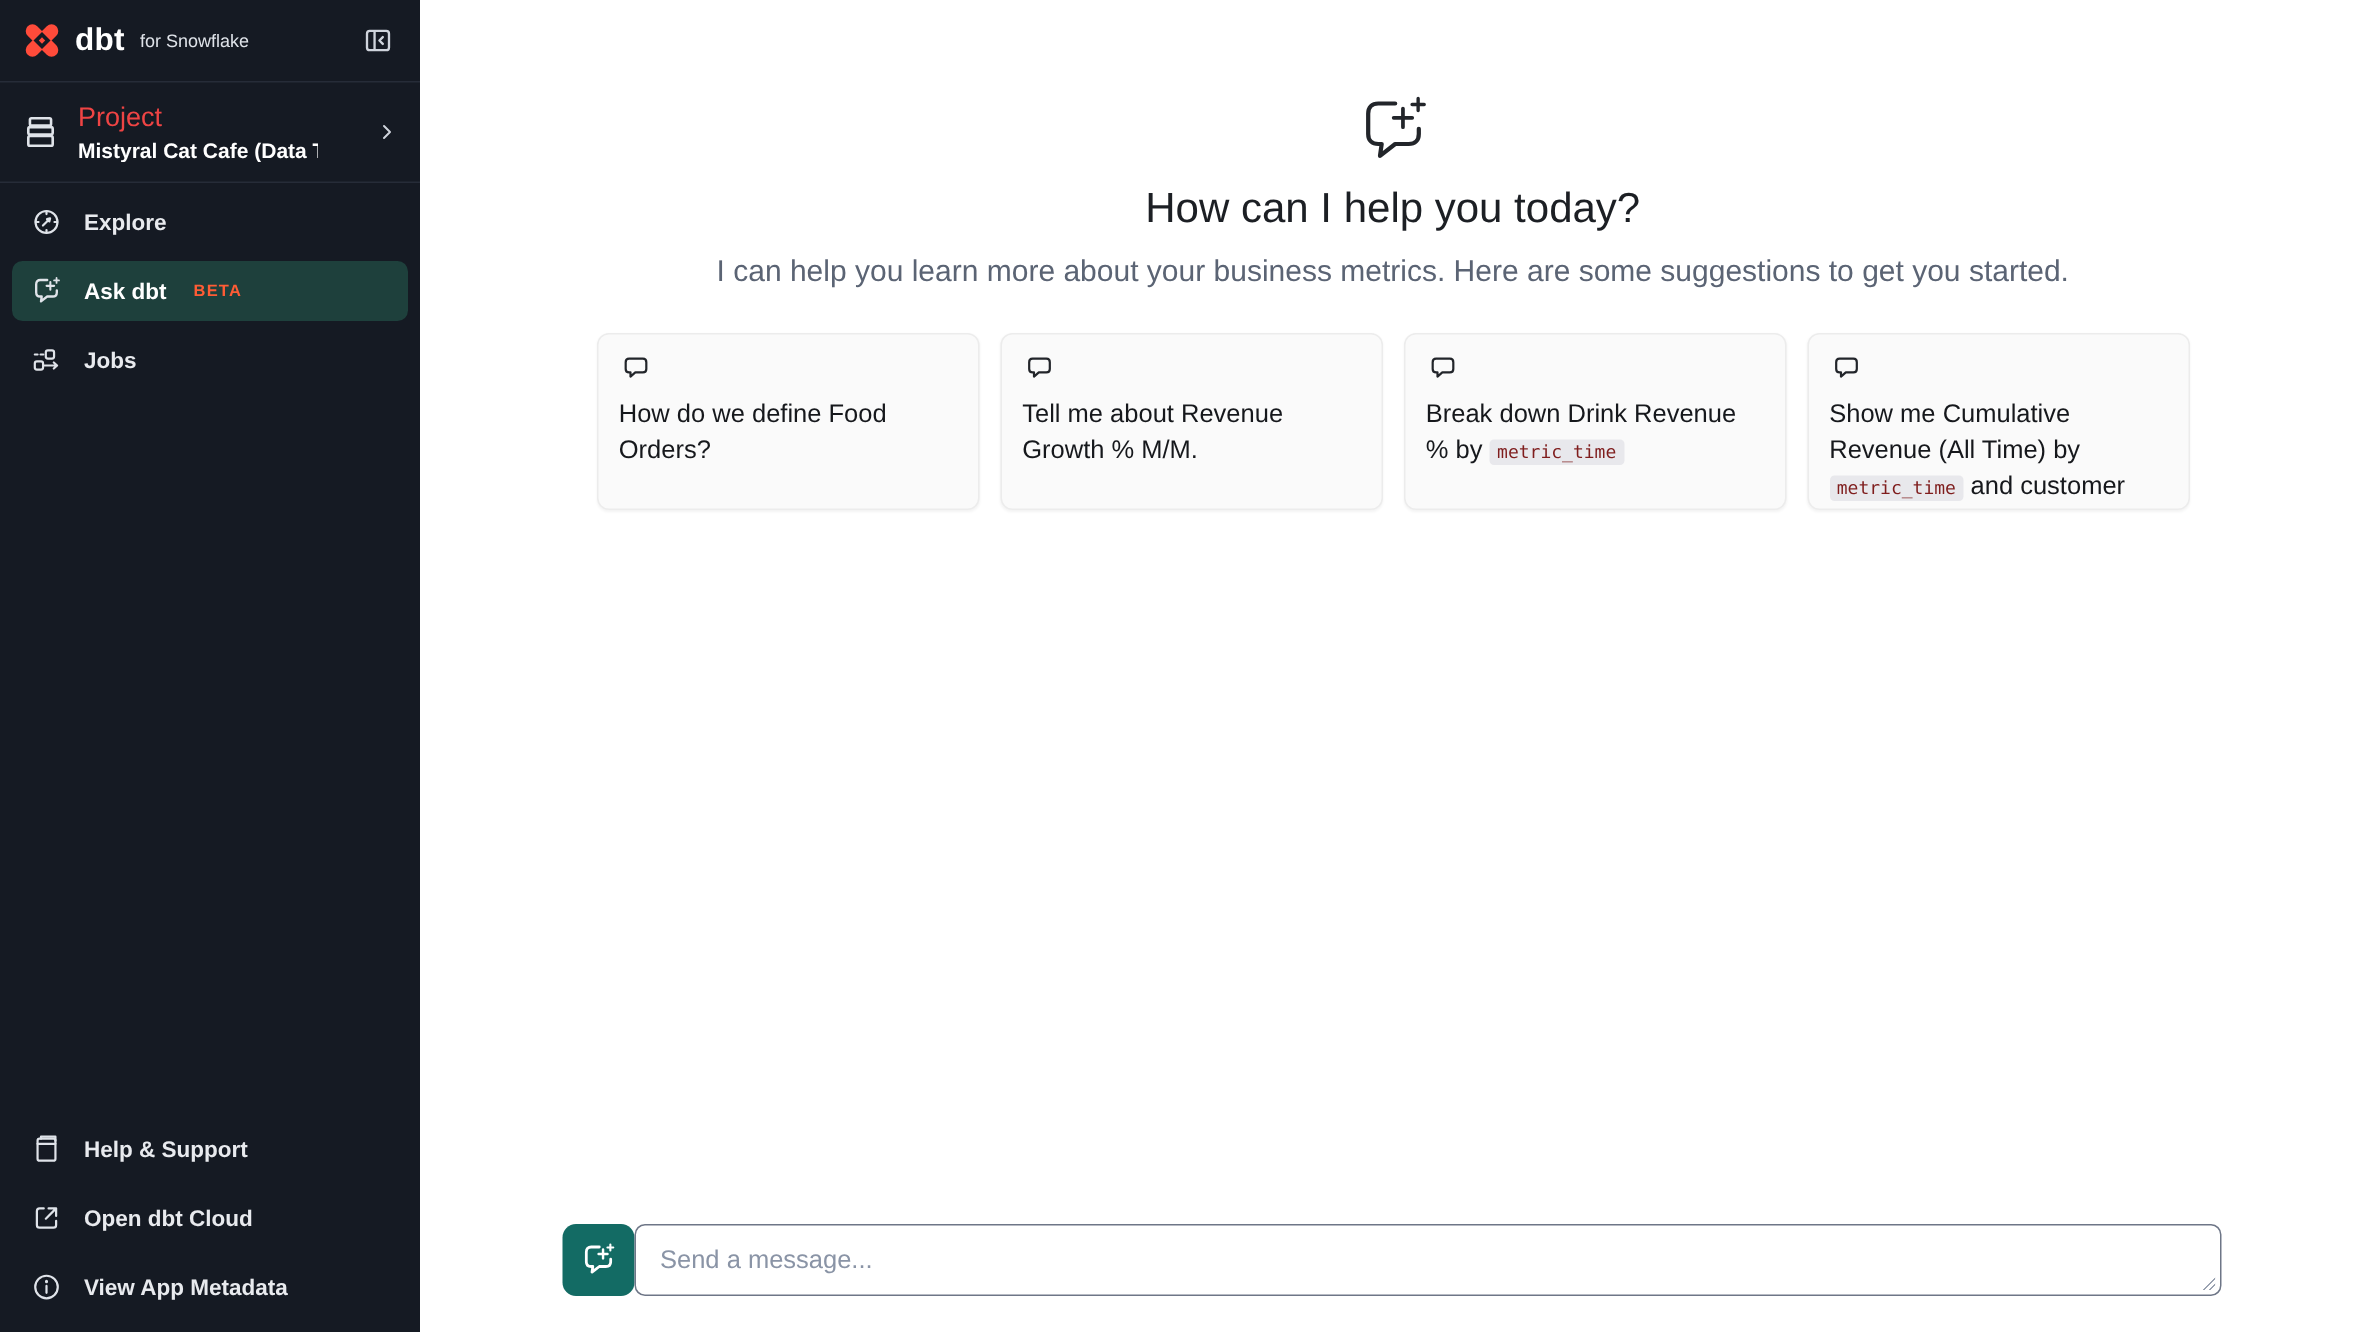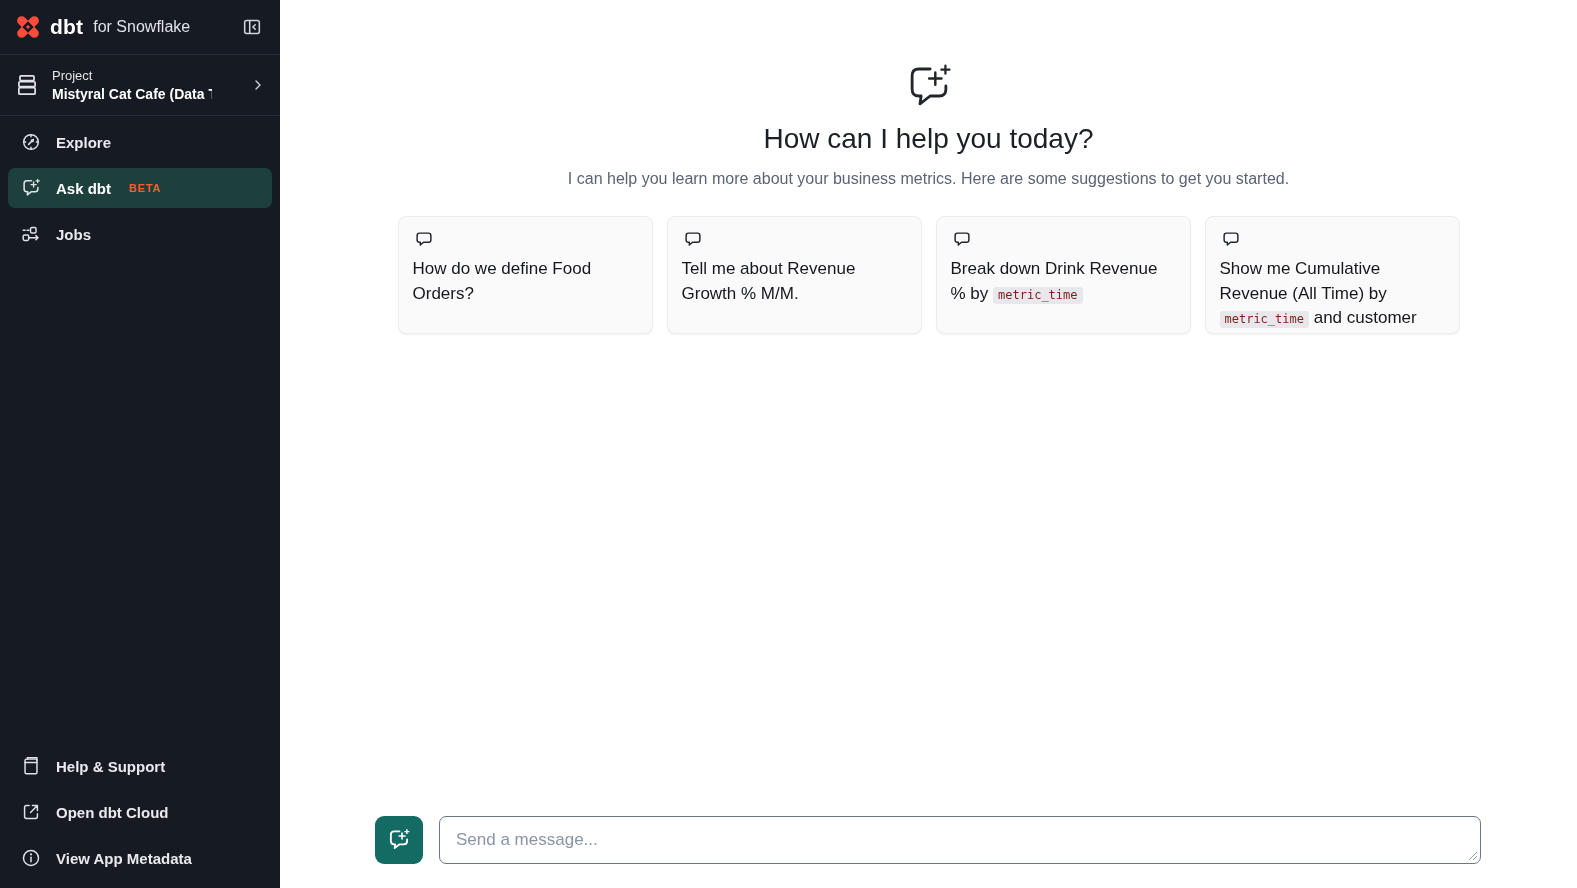--- a/index.html
+++ b/index.html
@@ -23,36 +23,36 @@
   }
   .logo-row {
     height: 55px;
     display: flex;
     align-items: center;
     gap: 8px;
     padding: 0 14px;
     border-bottom: 1px solid #262c38;
   }
   .brand-name { font-size: 21px; font-weight: 700; color: #ffffff; letter-spacing: 0.2px; }
-  .brand-suffix { font-size: 16px; font-weight: 400; color: #dfe3e9; margin-left: 2px; }
+  .brand-suffix { font-size: 12px; font-weight: 400; color: #dfe3e9; margin-left: 2px; }
   .collapse-btn {
     margin-left: auto;
     background: none; border: none; cursor: pointer;
     color: #cfd4dc; display: flex; align-items: center; justify-content: center;
     width: 28px; height: 28px;
   }
 
   .project-row {
     display: flex; align-items: center; gap: 12px;
     padding: 13px 14px;
     border-bottom: 1px solid #262c38;
     cursor: pointer;
   }
   .project-texts { display: flex; flex-direction: column; gap: 3px; min-width: 0; }
-  .project-label { font-size: 13px; color: #e5e5e5; }
+  .project-label { font-size: 18px; color: #ef4444; }
   .project-name {
     font-size: 14px; font-weight: 700; color: #ffffff;
     white-space: nowrap; overflow: hidden; max-width: 160px;
   }
   .project-chevron { margin-left: auto; color: #cfd4dc; display: flex; }
 
   .nav { padding: 6px 8px 0 8px; display: flex; flex-direction: column; gap: 6px; }
   .nav-item {
     display: flex; align-items: center; gap: 14px;
     padding: 9px 12px;
@@ -84,21 +84,21 @@
   .hero-icon { color: #22252a; height: 54px; display: flex; align-items: flex-start; }
   .heading {
     margin-top: 6px;
     font-size: 28px;
     font-weight: 400;
     color: #1c1f24;
     line-height: 1.35;
   }
   .subheading {
     margin-top: 10px;
-    font-size: 16px;
+    font-size: 20px;
     color: #5b6474;
     line-height: 1.35;
   }
   .cards {
     margin-top: 27px;
     display: flex;
     gap: 14px;
   }
   .card {
     width: 255px;
@@ -126,21 +126,21 @@
     padding: 1px 5px 2px 5px;
     border-radius: 3px;
   }
 
   
   .composer {
     position: absolute;
     left: 95px; right: 96px; bottom: 24px;
     height: 48px;
     display: flex;
-    gap: 16px;
+    gap: 0;
   }
   .ask-btn {
     width: 48px; height: 48px;
     background: #136b64;
     border: none; border-radius: 9px;
     display: flex; align-items: center; justify-content: center;
     color: #ffffff; cursor: pointer; flex-shrink: 0;
   }
   .input-wrap { position: relative; flex: 1; }
   .message-input {

